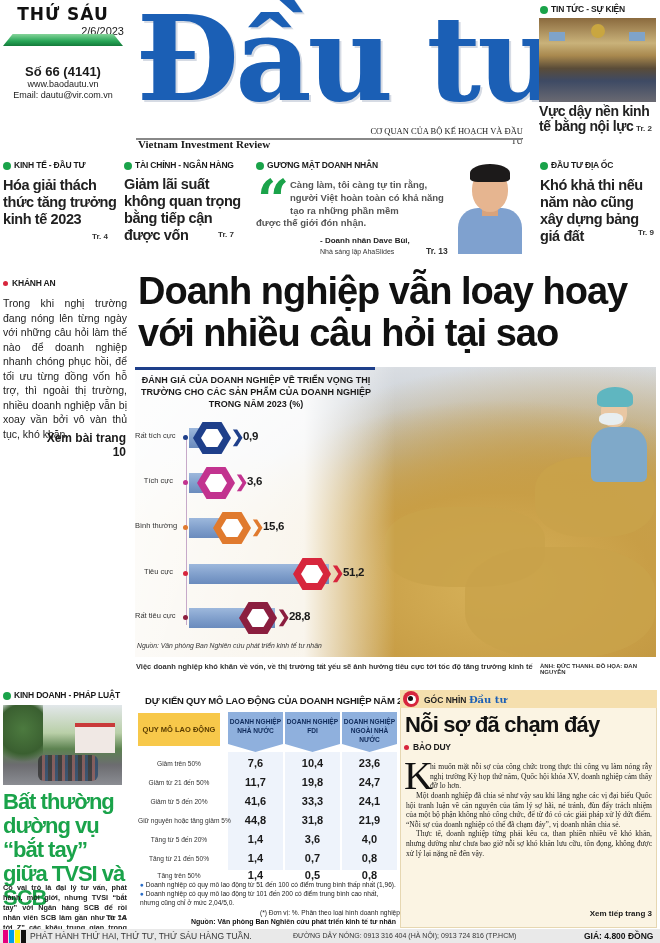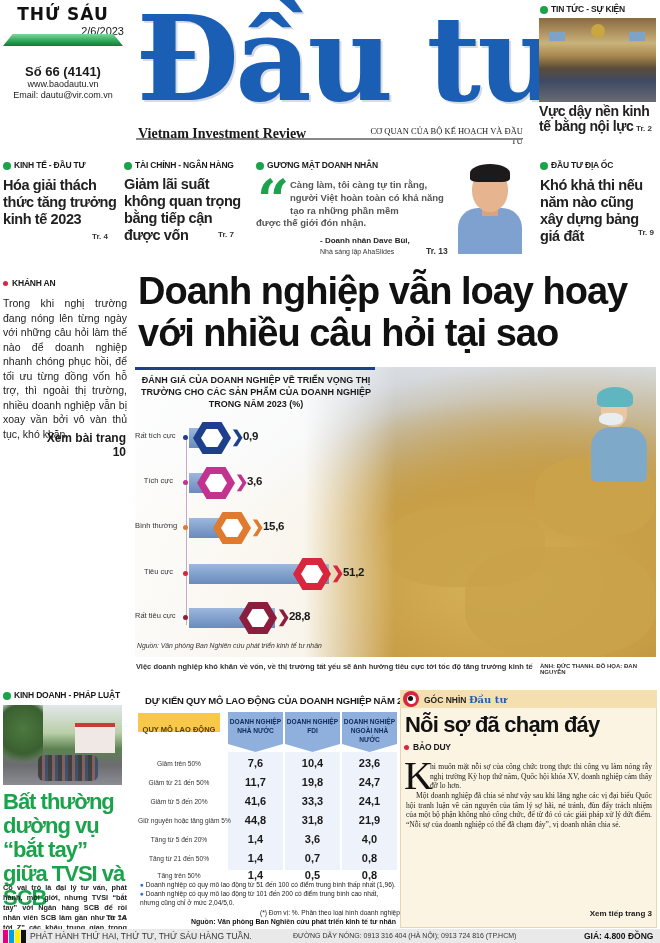--- a/index.html
+++ b/index.html
@@ -15,21 +15,21 @@
   
   #date-box { left: 2px; top: 4px; width: 122px; height: 44px; }
   #day { font-family: "DejaVu Sans", sans-serif; font-weight: bold; font-size: 17px; text-align: center; letter-spacing: 1px; color: #111; }
   #date { font-size: 11px; text-align: right; margin-top: 1px; }
   #date-bar { left: 3px; top: 34px; width: 120px; height: 12px; background: linear-gradient(180deg,#86d49a 0%,#26a556 60%,#147a3a 100%); clip-path: polygon(8% 0,92% 0,100% 100%,0 100%); }
   #issue { left: 2px; top: 64px; width: 122px; text-align: center; }
   #issue-no { font-weight: bold; font-size: 13px; }
   #issue-web, #issue-email { font-size: 9px; color: #222; line-height: 11px; }
 
   #logo { left: 136px; top: -6px; width: 386px; height: 130px; font-family: "DejaVu Serif", serif; font-weight: bold; font-size: 118px; color: #1b5fb5; letter-spacing: -4px; line-height: 130px; text-shadow: 2px 2px 0 #d6dbe4; white-space: nowrap; }
-  #tagline-left { left: 138px; top: 126px; font-family: "Liberation Serif", serif; font-weight: bold; font-size: 14px; }
+  #tagline-left { left: 138px; top: 138px; font-family: "Liberation Serif", serif; font-weight: bold; font-size: 11px; }
   #tagline-right { left: 365px; top: 126px; width: 158px; text-align: right; font-family: "Liberation Serif", serif; font-size: 8.5px; }
   #mast-rule { left: 136px; top: 138px; width: 386px; height: 2px; background: #888; }
 
   
   #tt-kicker { left: 540px; top: 4px; }
   #tt-photo { left: 539px; top: 18px; width: 117px; height: 84px; background:
       linear-gradient(180deg, #8a6a3e 0%, #c9b27a 30%, #a8884e 45%, #5a4c38 60%, #3e4a64 75%, #6a6a72 100%); }
   #tt-photo .screen { position:absolute; top: 14px; width: 16px; height: 9px; background:#7fa3c8; }
   #tt-photo .emblem { position:absolute; left: 52px; top: 6px; width: 14px; height: 14px; border-radius: 50%; background:#c9a640; }
   #tt-title { left: 539px; top: 104px; width: 117px; font-size: 14px; line-height: 15px; }
@@ -103,21 +103,21 @@
   #kd-photo .tree { position:absolute; left: 0; top: 0; width: 40px; height: 60px; background: radial-gradient(circle at 50% 40%, #4c7a3f 0%, #3a5f30 60%, rgba(58,95,48,0) 80%); }
   #kd-photo .shop { position:absolute; left: 72px; top: 18px; width: 40px; height: 30px; background: #f0e8e4; border-top: 4px solid #c93a3a; }
   #kd-photo .crowd { position:absolute; left: 35px; top: 50px; width: 60px; height: 26px; background: repeating-linear-gradient(90deg, #333 0 4px, #8a5a5a 4px 7px, #2c4a6a 7px 10px); border-radius: 6px; opacity: .8; }
   #kd-title { left: 3px; top: 790px; width: 125px; font-family: "Liberation Sans", sans-serif; font-weight: bold; font-size: 22px; line-height: 24px; color: #1aa34a; letter-spacing: -1px; }
   #kd-summary { left: 3px; top: 883px; width: 124px; font-size: 7.3px; line-height: 10px; font-weight: bold; color: #222; text-align: justify; }
   #kd-ref { left: 106px; top: 913px; font-size: 8px; }
 
   
   #tbl-title { left: 145px; top: 695px; font-weight: bold; font-size: 9.5px; letter-spacing: -0.2px; white-space: nowrap; }
   #tbl-title sup { font-size: 5px; }
-  #tbl-head-main { left: 138px; top: 713px; width: 82px; height: 19px; background: #f7c84a; font-weight: bold; font-size: 7.5px; color: #5a3c00; text-align: center; line-height: 34px; }
+  #tbl-head-main { left: 138px; top: 713px; width: 82px; height: 33px; background: #f7c84a; font-weight: bold; font-size: 7.5px; color: #5a3c00; text-align: center; line-height: 34px; }
   .tbl-colhead { position:absolute; top: 712px; width: 55px; height: 40px; background: #8fb0dd; color: #0f2a5a; font-weight: bold; font-size: 6.6px; line-height: 9px; text-align: center; padding-top: 5px; clip-path: polygon(0 0,100% 0,100% 80%,50% 100%,0 80%); }
   .tbl-col-bg { position:absolute; top: 752px; width: 55px; height: 118px; background: #eef3fb; }
   .tbl-row { position: absolute; left: 138px; width: 260px; height: 20px; }
   .tbl-row .rlabel { position:absolute; left: 0; width: 82px; text-align: center; font-size: 6.6px; color: #333; top: 5px; white-space: nowrap; }
   .tbl-row .c { position:absolute; width: 55px; text-align: center; font-weight: bold; font-size: 11px; color: #1a1a1a; top: 2px; }
   #tbl-notes { left: 140px; top: 880px; width: 258px; font-size: 6.6px; line-height: 9px; color: #222; }
   #tbl-notes .bullet { color: #2a6dc7; }
   #tbl-unit { left: 260px; top: 909px; font-size: 6.6px; color: #222; }
   #tbl-source { left: 191px; top: 918px; font-size: 7px; font-weight: bold; color: #111; }
 
@@ -350,20 +350,21 @@
     <div class="inner"></div>
     <div class="pupil"></div>
   </div>
 <div id="gn-kicker" class="abs"><span>GÓC NHÌN</span> <span class="brand">Đầu tư</span></div>
 <div id="gn-title" class="abs">Nỗi sợ đã chạm đáy</div>
 <div id="gn-author" class="abs kicker"><span class="red-dot"></span><span>BẢO DUY</span></div>
 <div id="gn-dropcap" class="abs">K</div>
 <div id="gn-body" class="abs">hi muốn mặt nỗi sợ của công chức trong thực thi công vụ làm nóng rẫy nghị trường Kỳ họp thứ năm, Quốc hội khóa XV, doanh nghiệp cảm thấy đỡ lo hơn.</div>
 <div id="gn-body2" class="abs">
   <p>Một doanh nghiệp đã chia sẻ như vậy sau khi lắng nghe các vị đại biểu Quốc hội tranh luận về căn nguyên của tâm lý sợ hãi, né tránh, đùn đẩy trách nhiệm của một bộ phận không nhỏ công chức, để từ đó có các giải pháp xử lý dứt điểm. “Nỗi sợ của doanh nghiệp có thể đã chạm đáy”, vị doanh nhân chia sẻ.</p>
+  <p>Thực tế, doanh nghiệp từng phải kêu ca, than phiền nhiều về khó khăn, nhưng dường như chưa bao giờ nỗi sợ khó khăn lưu cữu, tồn đọng, không được xử lý lại nặng nề đến vậy.</p>
 </div>
 <div id="gn-more" class="abs">Xem tiếp trang 3</div>
 
 <div id="footer" class="abs"></div>
 <div class="cmyk" style="left:3px;background:#e6007e"></div>
 <div class="cmyk" style="left:9px;background:#00a0e9"></div>
 <div class="cmyk" style="left:15px;background:#fff100"></div>
 <div class="cmyk" style="left:21px;background:#111111"></div>
 <div id="footer-left" class="abs">PHÁT HÀNH THỨ HAI, THỨ TƯ, THỨ SÁU HÀNG TUẦN.</div>
 <div id="footer-mid" class="abs">ĐƯỜNG DÂY NÓNG: 0913 316 404 (HÀ NỘI); 0913 724 816 (TP.HCM)</div>

